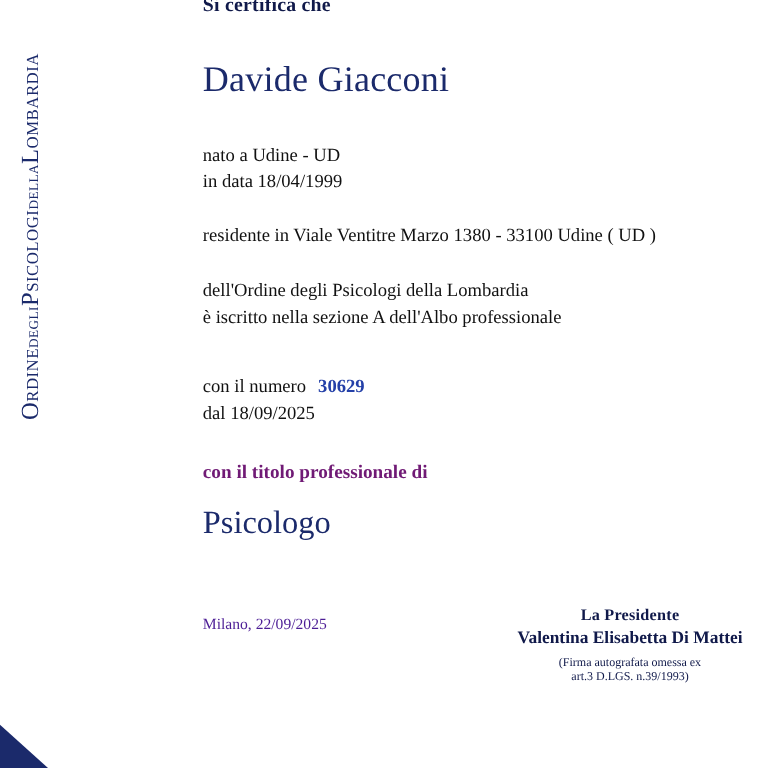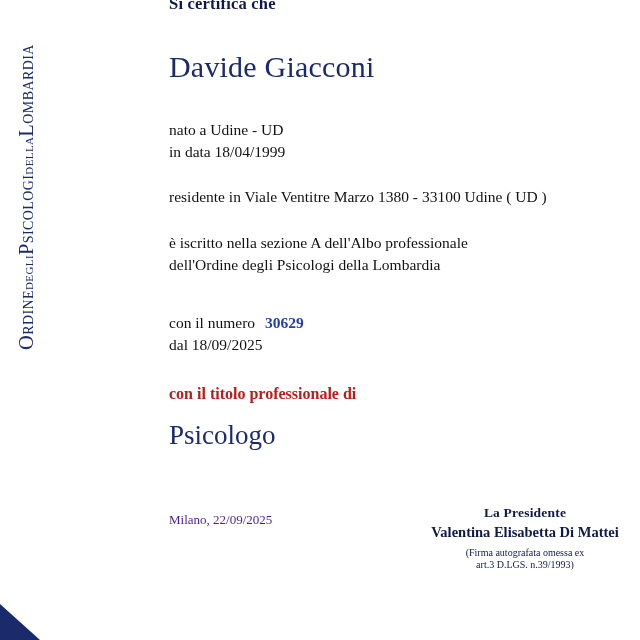--- a/index.html
+++ b/index.html
@@ -109,21 +109,21 @@
     font-weight: bold;
     margin-left: 10px;
   }
 
   .title-pro {
     position: absolute;
     left: 0;
     top: 385px;
     font-size: 16px;
     font-weight: bold;
-    color: #b91c1c;
+    color: #701a75;
   }
 
   .profession {
     position: absolute;
     left: 0;
     top: 420px;
     font-size: 27px;
     font-weight: normal;
     color: #1b2a6b;
   }
@@ -187,22 +187,22 @@
     <div class="block b-birth">
       <div>nato a Udine - UD</div>
       <div>in data 18/04/1999</div>
     </div>
 
     <div class="block b-resid">
       <div>residente in Viale Ventitre Marzo 1380 - 33100 Udine ( UD )</div>
     </div>
 
     <div class="block b-section">
+      <div>dell'Ordine degli Psicologi della Lombardia</div>
       <div>è iscritto nella sezione A dell'Albo professionale</div>
-      <div>dell'Ordine degli Psicologi della Lombardia</div>
     </div>
 
     <div class="block b-number">
       <div>
         <span>con il numero</span><span class="num">30629</span>
       </div>
       <div>dal 18/09/2025</div>
     </div>
 
     <div class="title-pro">con il titolo professionale di</div>

